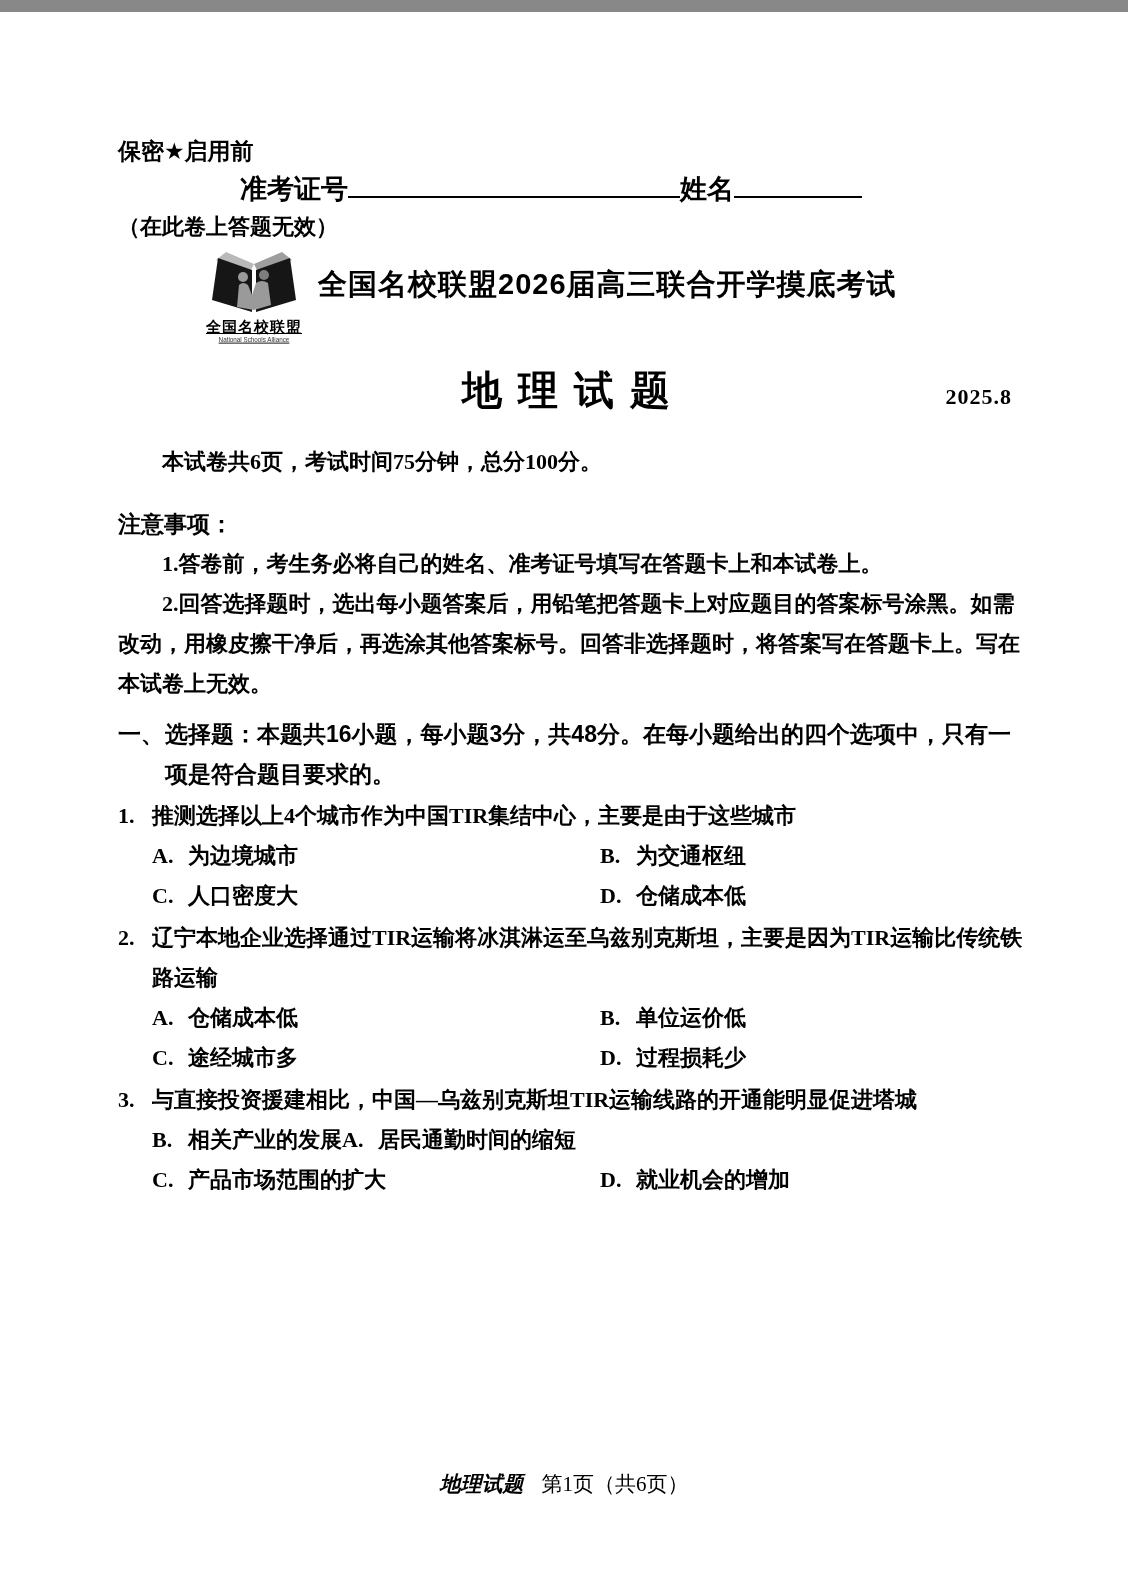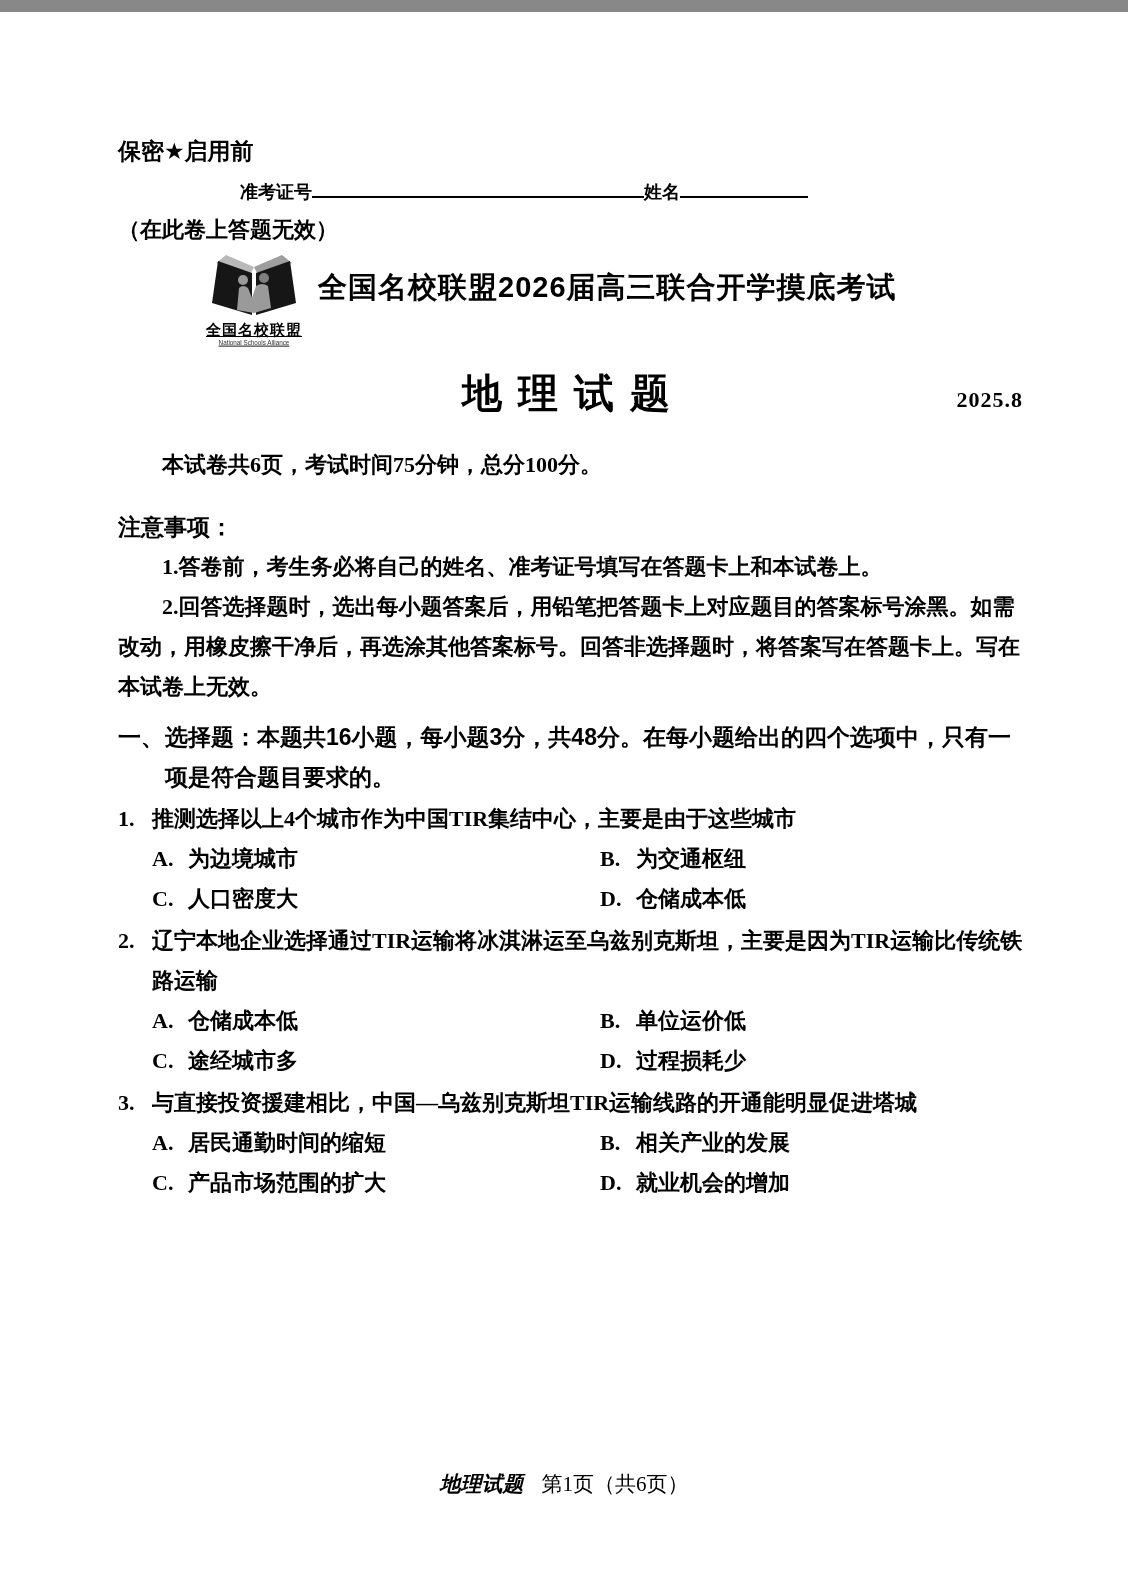--- a/index.html
+++ b/index.html
@@ -9,37 +9,37 @@
     margin:12px auto;
     background:#ffffff;
     color:#000;
     font-family:"Liberation Serif","DejaVu Serif",serif;
     overflow:hidden;
   }
   .content{padding:124px 98px 0 118px;}
 
   
   .security{font-family:"Liberation Sans","DejaVu Sans",sans-serif;font-weight:700;font-size:23px;line-height:30px;}
-  .reg-row{margin-top:8px;margin-left:122px;font-family:"Liberation Sans","DejaVu Sans",sans-serif;font-weight:700;font-size:18px;line-height:30px;white-space:nowrap;}
+  .reg-row{margin-top:8px;margin-left:122px;font-family:"Liberation Sans","DejaVu Sans",sans-serif;font-weight:700;font-size:27px;line-height:30px;white-space:nowrap;}
   .blank{display:inline-block;border-bottom:2px solid #000;height:22px;vertical-align:baseline;}
   .blank.long{width:332px;}
   .blank.short{width:128px;}
   .invalid{margin-top:8px;text-align:left;font-family:"Liberation Sans","DejaVu Sans",sans-serif;font-weight:700;font-size:22px;line-height:30px;}
 
   
   .title-row{display:flex;align-items:flex-start;margin-top:8px;height:100px;}
   .logo{margin-left:80px;width:112px;text-align:center;flex:none;text-decoration:underline;}
   .logo-cn{font-family:"Liberation Sans","DejaVu Sans",sans-serif;font-weight:700;font-size:15px;letter-spacing:1px;line-height:16px;margin-top:1px;}
   .logo-en{font-family:"Liberation Sans","DejaVu Sans",sans-serif;font-size:7px;color:#333;line-height:9px;transform:scale(0.9);}
   .exam-title{margin-left:8px;margin-top:16px;font-family:"Liberation Sans","DejaVu Sans",sans-serif;font-weight:700;font-size:29px;line-height:36px;letter-spacing:1px;}
 
   
   .subject-row{position:relative;text-align:center;margin-top:14px;height:52px;}
   .subject-title{font-family:"Liberation Sans","DejaVu Sans",sans-serif;font-weight:700;font-size:40px;letter-spacing:16px;line-height:52px;}
-  .date{position:absolute;right:7px;bottom:6px;font-size:22px;font-weight:600;letter-spacing:1px;}
+  .date{position:absolute;right:18px;bottom:6px;font-size:22px;font-weight:600;letter-spacing:1px;}
 
   
   .meta{margin-top:26px;font-size:22px;font-weight:600;line-height:40px;text-indent:44px;}
   .notes-title{font-family:"Liberation Sans","DejaVu Sans",sans-serif;font-weight:700;font-size:23px;line-height:40px;}
   .note{font-size:22px;font-weight:600;line-height:40px;text-indent:44px;margin:0;}
 
   .sec-heading{font-family:"Liberation Sans","DejaVu Sans",sans-serif;font-weight:700;font-size:23px;line-height:40px;padding-left:47px;text-indent:-47px;margin-top:10px;}
   .sec-heading .sec-num{display:inline-block;width:47px;text-indent:0;}
 
   .passage{font-style:italic;font-size:22px;line-height:40px;text-indent:44px;margin:0;font-weight:500;}
@@ -131,22 +131,22 @@
           <p class="opt col1"><span class="opt-label">C.</span><span>途经城市多</span></p>
           <p class="opt"><span class="opt-label">D.</span><span>过程损耗少</span></p>
         </div>
       </div>
     </div>
 
     <div class="question">
       <p class="q-stem"><span class="q-num">3.</span><span>与直接投资援建相比，中国—乌兹别克斯坦TIR运输线路的开通能明显促进塔城</span></p>
       <div class="opts">
         <div class="opt-row">
+          <p class="opt"><span class="opt-label">B.</span><span>相关产业的发展</span></p>
           <p class="opt col1"><span class="opt-label">A.</span><span>居民通勤时间的缩短</span></p>
-          <p class="opt"><span class="opt-label">B.</span><span>相关产业的发展</span></p>
         </div>
         <div class="opt-row">
           <p class="opt col1"><span class="opt-label">C.</span><span>产品市场范围的扩大</span></p>
           <p class="opt"><span class="opt-label">D.</span><span>就业机会的增加</span></p>
         </div>
       </div>
     </div>
 
   </div>
 

